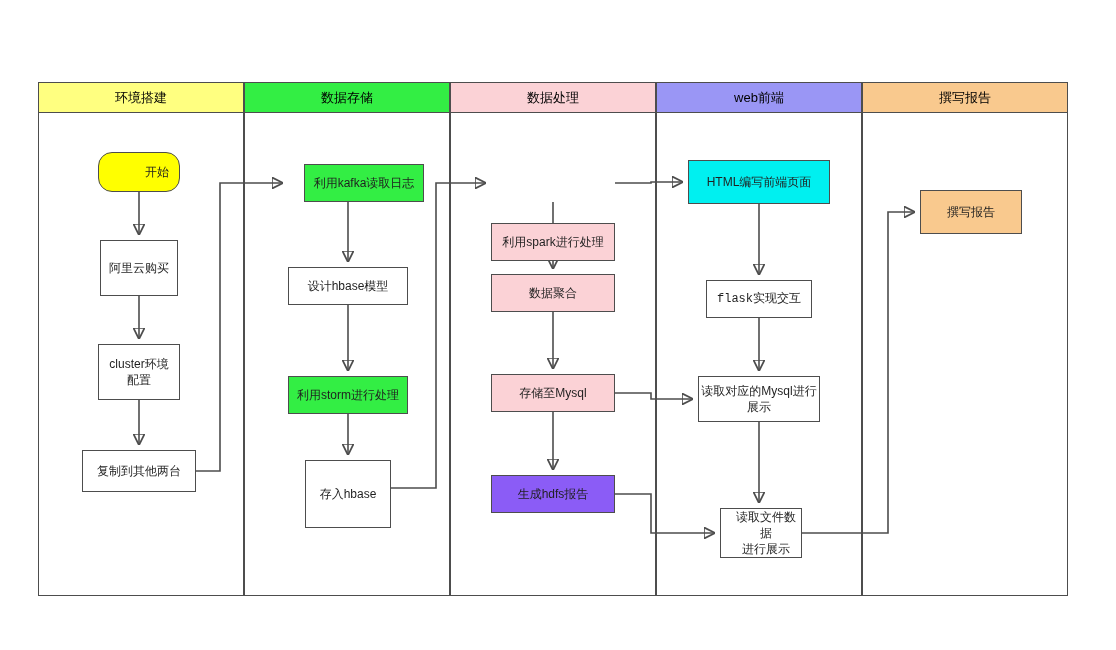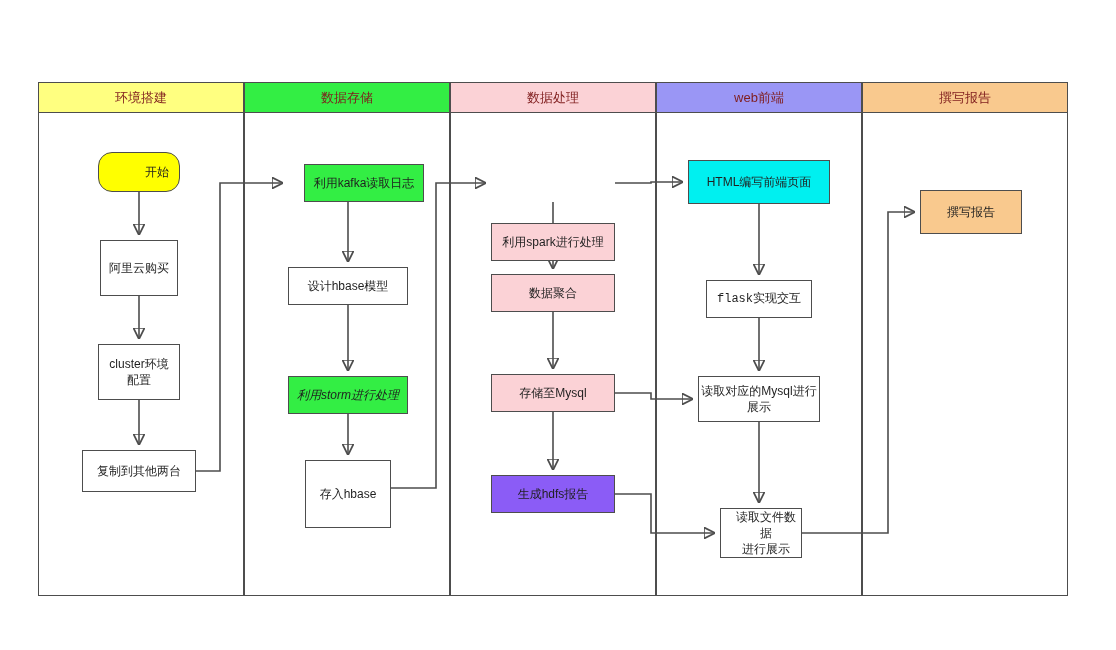--- a/index.html
+++ b/index.html
@@ -33,21 +33,21 @@
     letter-spacing: 0.5px;
   }
   .lane-header {
     position: absolute;
     box-sizing: border-box;
     border: 1.6px solid #4d4d4d;
     display: flex;
     align-items: center;
     justify-content: center;
     font-size: 13px;
-    color: #7f1d1d;
+    color: #000000;
     height: 31px;
     top: 82px;
   }
   .lane-body {
     position: absolute;
     box-sizing: border-box;
     border: 1.6px solid #4d4d4d;
     border-top: none;
     background: #ffffff;
     top: 113px;
@@ -147,21 +147,21 @@
   </svg>
 
   <div id="nodes">
       <div class="node rounded" style="left: 98px; top: 152px; width: 82px; height: 40px; background: rgb(255, 255, 0);"><span>开始</span></div>
       <div class="node" style="left: 100px; top: 240px; width: 78px; height: 56px; background: rgb(255, 255, 255);"><span>阿里云购买</span></div>
       <div class="node" style="left: 98px; top: 344px; width: 82px; height: 56px; background: rgb(255, 255, 255);"><span>cluster环境
 配置</span></div>
       <div class="node" style="left: 82px; top: 450px; width: 114px; height: 42px; background: rgb(255, 255, 255);"><span>复制到其他两台</span></div>
       <div class="node" style="left: 288px; top: 164px; width: 120px; height: 38px; background: rgb(51, 238, 68); margin-left: 16px;"><span>利用kafka读取日志</span></div>
       <div class="node" style="left: 288px; top: 267px; width: 120px; height: 38px; background: rgb(255, 255, 255);"><span>设计hbase模型</span></div>
-      <div class="node" style="left: 288px; top: 376px; width: 120px; height: 38px; background: rgb(51, 238, 68); font-style: italic;"><span>利用storm进行处理</span></div>
+      <div class="node" style="left: 288px; top: 376px; width: 120px; height: 38px; background: rgb(51, 238, 68);"><span>利用storm进行处理</span></div>
       <div class="node" style="left: 305px; top: 460px; width: 86px; height: 68px; background: rgb(255, 255, 255);"><span>存入hbase</span></div>
       <div class="node" style="left: 491px; top: 176px; width: 124px; height: 38px; background: rgb(251, 210, 214); margin-top: 47px;"><span>利用spark进行处理</span></div>
       <div class="node" style="left: 491px; top: 274px; width: 124px; height: 38px; background: rgb(251, 210, 214);"><span>数据聚合</span></div>
       <div class="node" style="left: 491px; top: 374px; width: 124px; height: 38px; background: rgb(251, 210, 214);"><span>存储至Mysql</span></div>
       <div class="node" style="left: 491px; top: 475px; width: 124px; height: 38px; background: #8b5cf6;"><span>生成hdfs报告</span></div>
       <div class="node" style="left: 688px; top: 160px; width: 142px; height: 44px; background: rgb(0, 240, 240);"><span>HTML编写前端页面</span></div>
       <div class="node" style="left: 706px; top: 280px; width: 106px; height: 38px; background: rgb(255, 255, 255); font-family: Liberation Mono, monospace;"><span>flask实现交互</span></div>
       <div class="node" style="left: 698px; top: 376px; width: 122px; height: 46px; background: rgb(255, 255, 255);"><span>读取对应的Mysql进行
 展示</span></div>
       <div class="node" style="left: 720px; top: 508px; width: 82px; height: 50px; background: rgb(255, 255, 255); padding-left: 10px;"><span>读取文件数据

